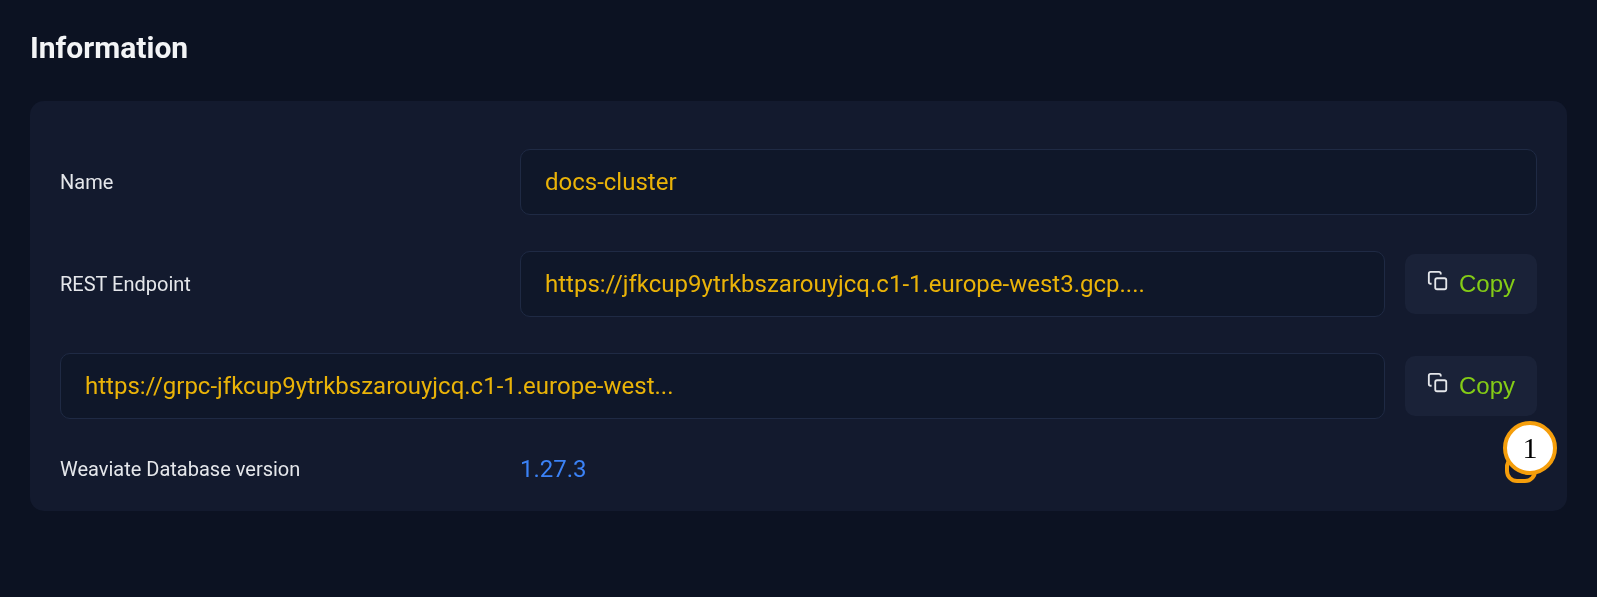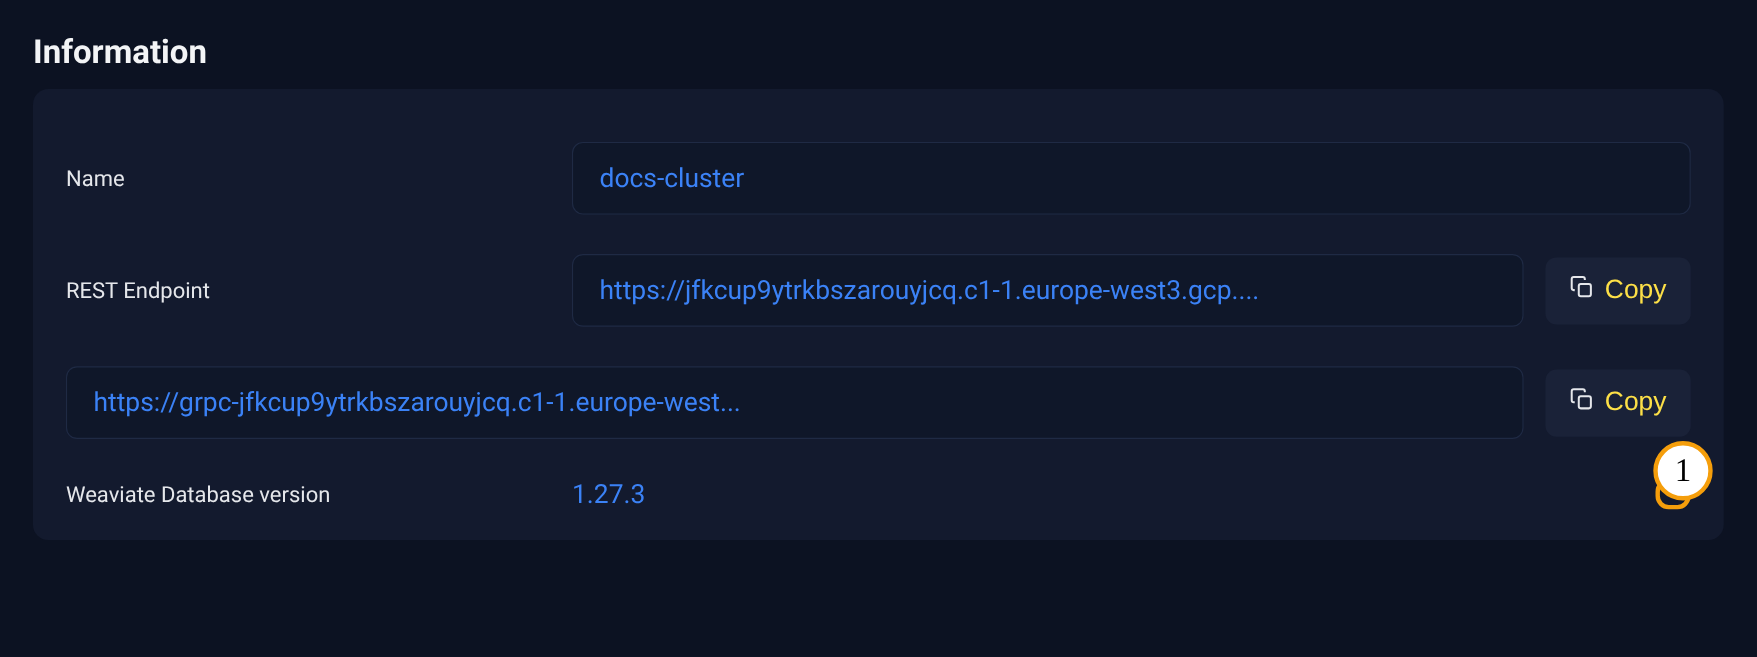--- a/index.html
+++ b/index.html
@@ -13,21 +13,21 @@
       font-family: -apple-system, BlinkMacSystemFont, "Segoe UI", Roboto, Helvetica, Arial, sans-serif;
       padding: 30px;
       width: 1597px;
       height: 597px;
       overflow: hidden;
     }
     .section-title {
       font-size: 30px;
       font-weight: 700;
       color: #f3f4f6;
-      margin-bottom: 16px;
+      margin-bottom: 36px;
     }
     .info-card {
       background-color: #131a2e;
       border-radius: 14px;
       padding: 30px 30px 10px 30px;
     }
     .info-row {
       display: flex;
       align-items: center;
       padding: 18px 0;
@@ -42,21 +42,21 @@
     .field-value-wrap {
       flex: 1;
       min-width: 0;
     }
     .field-value {
       background-color: #0f1729;
       border: 1px solid #1f2a44;
       border-radius: 10px;
       padding: 18px 24px;
       font-size: 24px;
-      color: #3b82f6;
+      color: #eab308;
       width: 100%;
       white-space: nowrap;
       overflow: hidden;
       text-overflow: ellipsis;
     }
     .field-value-plain {
       font-size: 24px;
       color: #3b82f6;
       padding-left: 0;
     }
@@ -67,21 +67,21 @@
     }
     .copy-button {
       display: inline-flex;
       align-items: center;
       gap: 10px;
       background-color: #1a2238;
       border: none;
       border-radius: 10px;
       padding: 16px 22px;
       font-size: 24px;
-      color: #fde047;
+      color: #84cc16;
       cursor: pointer;
     }
     .copy-button svg {
       width: 22px;
       height: 22px;
       stroke: #e5e7eb;
       stroke-width: 2;
       fill: none;
     }
     .update-button {

